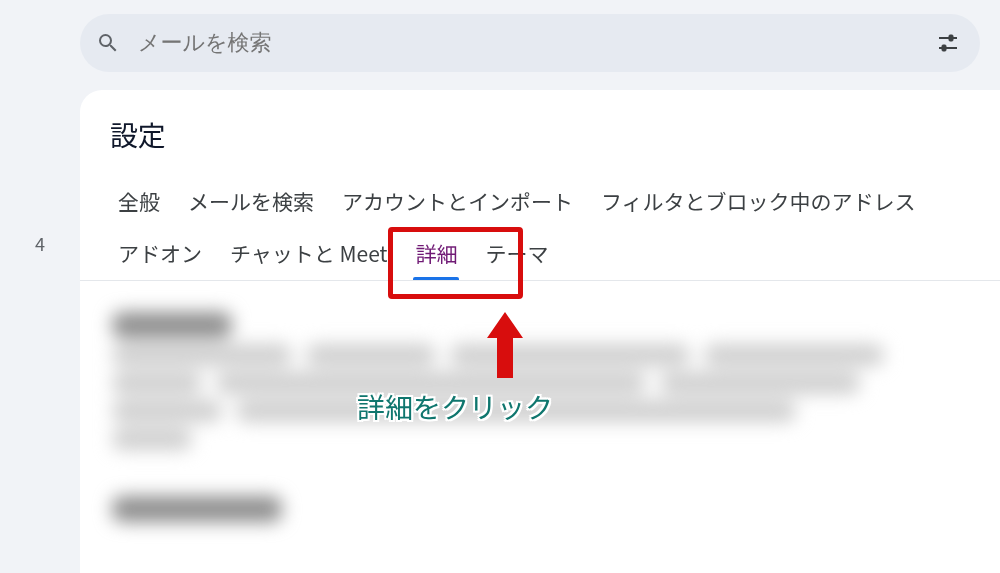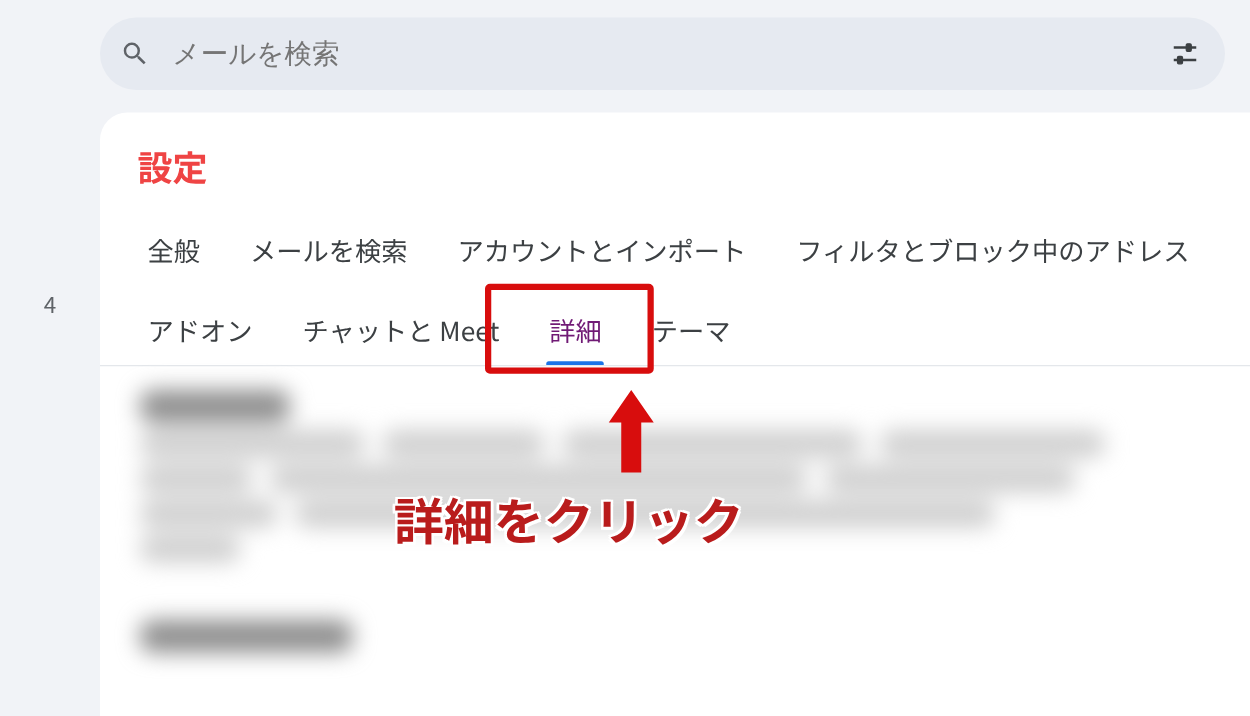--- a/index.html
+++ b/index.html
@@ -71,28 +71,28 @@
     left: 80px;
     top: 90px;
     width: 920px;
     height: 483px;
     background: #ffffff;
     border-top-left-radius: 22px;
     padding: 24px 0 0 0;
   }
   .settings-title {
     font-size: 28px;
-    color: #ef4444;
+    color: #0f172a;
     padding: 0 0 22px 30px;
-    font-weight: 700;
+    font-weight: 400;
   }
   .tabs {
     display: flex;
     flex-wrap: wrap;
-    gap: 12px;
+    gap: 0;
     border-bottom: 1px solid #e4e7eb;
     padding: 0 0 0 24px;
   }
   .tab {
     font-size: 21px;
     color: #3c4043;
     padding: 10px 14px 12px 14px;
     cursor: pointer;
     position: relative;
     white-space: nowrap;
@@ -118,23 +118,23 @@
   }
   .arrow-anno {
     position: absolute;
     display: flex;
     flex-direction: column;
     align-items: center;
     pointer-events: none;
   }
   .arrow-anno svg { display: block; }
   .arrow-label {
-    font-size: 40px;
-    font-weight: 700;
-    color: #b91c1c;
+    font-size: 28px;
+    font-weight: 400;
+    color: #0f766e;
     white-space: nowrap;
     text-shadow:
       -2px -2px 0 #fff, 2px -2px 0 #fff, -2px 2px 0 #fff, 2px 2px 0 #fff,
       0 -2px 0 #fff, 0 2px 0 #fff, -2px 0 0 #fff, 2px 0 0 #fff;
   }
   .blurred-content {
     position: absolute;
     filter: blur(9px);
     color: #646464;
     line-height: 1.8;

